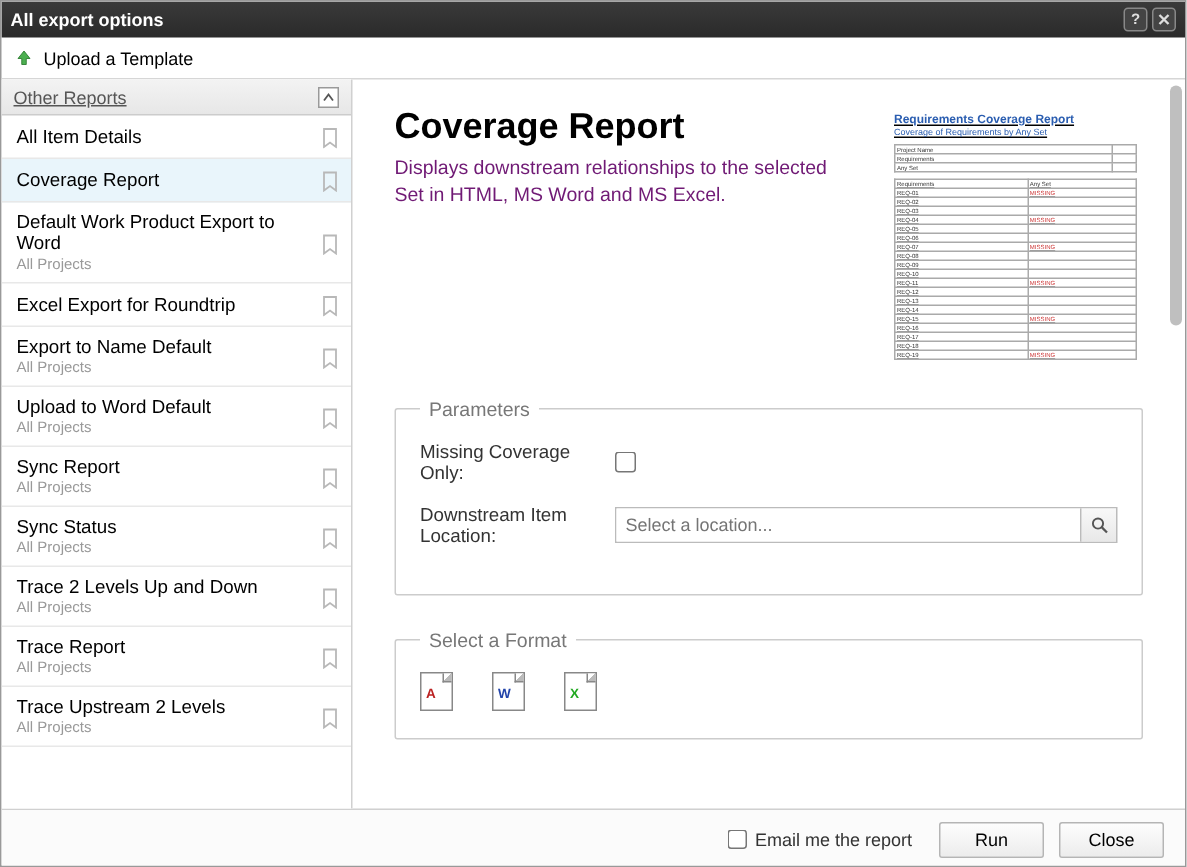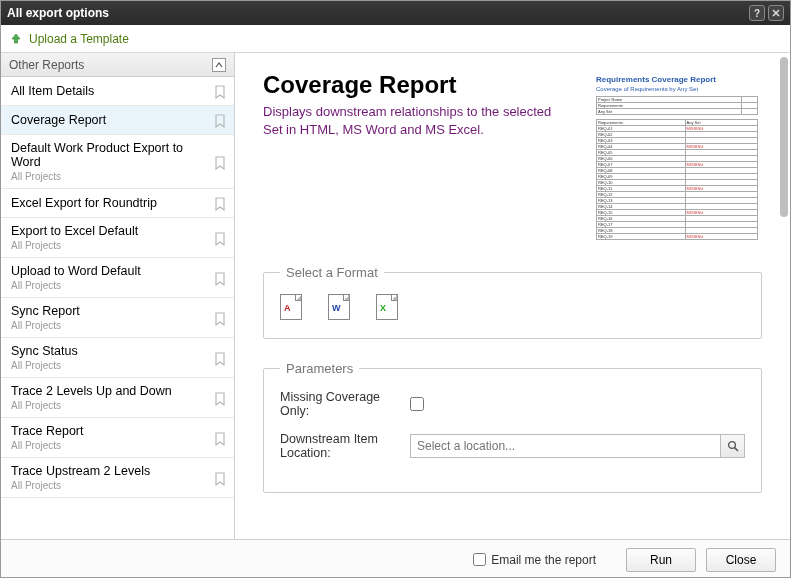--- a/index.html
+++ b/index.html
@@ -4,45 +4,45 @@
 <style>
   * { box-sizing: border-box; margin: 0; padding: 0; font-family: Arial, Helvetica, sans-serif; }
   body { width: 791px; height: 578px; background: #ffffff; overflow: hidden; border: 1px solid #999; }
   
   .titlebar { background: linear-gradient(#3a3a3a, #2a2a2a); color: #fff; height: 24px; display: flex; align-items: center; padding: 0 6px; font-size: 12px; font-weight: bold; }
   .titlebar .spacer { flex: 1; }
   .titlebar .winbtn { width: 16px; height: 16px; margin-left: 3px; border: 1px solid #888; border-radius: 3px; background: #444; color: #ddd; display: inline-flex; align-items: center; justify-content: center; font-size: 10px; cursor: pointer; }
   
   .upload-row { height: 28px; display: flex; align-items: center; padding: 0 8px; font-size: 12px; border-bottom: 1px solid #d6d6d6; }
   .upload-row .up-icon { width: 14px; height: 14px; margin-right: 6px; display: inline-flex; }
-  .upload-row a { color: #4d7c0f; text-decoration: none; }
+  .upload-row a { color: #000000; text-decoration: none; }
   
   .main { display: flex; height: 486px; }
   
   .sidebar { width: 234px; border-right: 1px solid #d0d0d0; background: #fff; overflow: hidden; }
-  .section-head { background: linear-gradient(#f3f3f3,#e7e7e7); height: 24px; display:flex; align-items:center; padding:0 8px; font-size:12px; color:#555; border-bottom:1px solid #ccc; }
+  .section-head { background: linear-gradient(#f3f3f3,#e7e7e7); height: 24px; display:flex; align-items:center; padding:0 8px; font-size:12px; color:#555; border-bottom:1px solid #ccc;text-decoration:underline; }
   .section-head .spacer { flex:1; }
   .section-head .collapse { width:14px; height:14px; border:1px solid #999; background:#fff; display:inline-flex; align-items:center; justify-content:center; font-size:9px; cursor:pointer; }
   
   .report-item { padding: 6px 8px 6px 10px; border-bottom:1px solid #e8e8e8; font-size:12.5px; display:flex; align-items:center; cursor:pointer; }
   .report-item .text-block { flex:1; }
   .report-item .sub { color:#999; font-size:10px; margin-top:2px; }
   .report-item .bookmark { width:12px; height:14px; margin-left:4px; margin-top:2px; flex-shrink:0; }
   .report-item.selected { background:#e9f5fb; }
   
   .content-wrap { flex:1; position:relative; overflow:hidden; }
   .content { padding: 18px 28px 0 28px; height:100%; overflow-y:auto; }
   .scrollbar { position:absolute; right:2px; top:0; width:8px; height:100%; background:transparent; }
   .scrollbar .thumb { width:8px; height:160px; background:#bfbfbf; border-radius:4px; margin-top:4px; }
   
   .header-row { display:flex; gap:20px; margin-bottom:24px; }
   .header-text { flex:1; }
   .header-text h1 { font-size:24px; font-weight:bold; margin-bottom:4px; }
   .header-text p { font-size:13px; color:#701a75; line-height:1.35; }
-  .preview-img { width:170px; height:170px; border:0; background:#fff; padding:4px; font-size:5px; overflow:hidden; }
+  .preview-img { width:170px; height:170px; border:0; background:#fff; padding:4px; font-size:5px; overflow:hidden;text-decoration:underline; }
   .preview-img .pv-title { color:#2a5db0; font-size:8px; font-weight:bold; margin-bottom:2px;}
   .preview-img .pv-sub { color:#2a5db0; font-size:6px; margin-bottom:4px;}
   .preview-img table { border-collapse:collapse; width:100%; }
   .preview-img td { border:1px solid #aaa; height:5px; font-size:4px; color:#333; padding:0 1px; overflow:hidden; white-space:nowrap;}
   .preview-img td.red { color:#c33; }
   
   fieldset { border:1px solid #ccc; border-radius:2px; padding:14px 16px 18px 16px; margin-bottom:22px; }
   fieldset legend { color:#777; font-size:13px; padding:0 6px; }
   
   .formats { display:flex; gap:26px; }
@@ -53,21 +53,21 @@
   .badge.pdf{ color:#b22; } .badge.word{ color:#24a; } .badge.xls{ color:#2a2; }
   
   .param-row { display:flex; align-items:center; margin-bottom:14px; font-size:12.5px; }
   .param-row .lbl { width:130px; color:#333; }
   .param-row input[type=checkbox]{ width:14px; height:14px; }
   .loc-input-wrap { flex:1; display:flex; border:1px solid #bbb; height:24px; }
   .loc-input-wrap input { flex:1; border:none; padding:0 6px; font-size:12px; color:#999; outline:none; }
   .loc-input-wrap .search-btn { width:24px; border-left:1px solid #bbb; background:linear-gradient(#f8f8f8,#e8e8e8); display:flex; align-items:center; justify-content:center; cursor:pointer; }
   
   .footer { height:40px; border-top:1px solid #d0d0d0; background:#fbfbfb; display:flex; align-items:center; justify-content:flex-end; padding:0 14px; gap:10px; font-size:12px;}
-  .footer label { display:flex; align-items:center; gap:5px; margin-right:20px; color:#333;}
+  .footer label { display:flex; align-items:center; gap:5px; margin-right:8px; color:#333;}
   .footer button { width:70px; height:24px; font-size:12px; background:linear-gradient(#fdfdfd,#ececec); border:1px solid #b5b5b5; border-radius:2px; cursor:pointer; }
   
   svg { display:block; }
 </style>
 </head>
 <body>
 
 <div class="titlebar">
   <span>All export options</span>
   <span class="spacer"></span>
@@ -137,21 +137,21 @@
             <div>Excel Export for Roundtrip</div>
           </div>
           <div class="bookmark">
             <svg width="12" height="14" viewBox="0 0 12 14">
               <path d="M2 1 H10 V13 L6 10 L2 13 Z" fill="none" stroke="#b8b8b8" stroke-width="1.2"></path>
             </svg>
           </div>
         </div>
         <div class="report-item">
           <div class="text-block">
-            <div>Export to Excel Default</div>
+            <div>Export to Name Default</div>
             <div class="sub">All Projects</div>
           </div>
           <div class="bookmark">
             <svg width="12" height="14" viewBox="0 0 12 14">
               <path d="M2 1 H10 V13 L6 10 L2 13 Z" fill="none" stroke="#b8b8b8" stroke-width="1.2"></path>
             </svg>
           </div>
         </div>
         <div class="report-item">
           <div class="text-block">
@@ -328,44 +328,20 @@
                   <td></td>
                 </tr>
             <tr>
                   <td>REQ-19</td>
                   <td class="red">MISSING</td>
                 </tr>
           </tbody>
             </table>
         </div>
       </div>
-
-      <fieldset>
-        <legend>Select a Format</legend>
-        <div class="formats">
-          <div class="fmt-icon">
-            <div class="page">
-                <div class="fold"></div>
-                <span class="badge pdf">A</span>
-              </div>
-          </div>
-          <div class="fmt-icon">
-            <div class="page">
-                <div class="fold"></div>
-                <span class="badge word">W</span>
-              </div>
-          </div>
-          <div class="fmt-icon">
-            <div class="page">
-                <div class="fold"></div>
-                <span class="badge xls">X</span>
-              </div>
-          </div>
-        </div>
-      </fieldset>
 
       <fieldset>
         <legend>Parameters</legend>
         <div class="param-row">
           <span class="lbl">Missing Coverage Only:</span>
           <input type="checkbox" style="">
         </div>
         <div class="param-row">
           <span class="lbl">Downstream Item Location:</span>
           <div class="loc-input-wrap">
@@ -373,20 +349,44 @@
             <div class="search-btn">
               <svg width="12" height="12" viewBox="0 0 12 12">
                 <circle cx="5" cy="5" r="3.4" fill="none" stroke="#555" stroke-width="1.3"></circle>
                 <line x1="7.6" y1="7.6" x2="11" y2="11" stroke="#555" stroke-width="1.5"></line>
               </svg>
             </div>
           </div>
         </div>
       </fieldset>
 
+      <fieldset>
+        <legend>Select a Format</legend>
+        <div class="formats">
+          <div class="fmt-icon">
+            <div class="page">
+                <div class="fold"></div>
+                <span class="badge pdf">A</span>
+              </div>
+          </div>
+          <div class="fmt-icon">
+            <div class="page">
+                <div class="fold"></div>
+                <span class="badge word">W</span>
+              </div>
+          </div>
+          <div class="fmt-icon">
+            <div class="page">
+                <div class="fold"></div>
+                <span class="badge xls">X</span>
+              </div>
+          </div>
+        </div>
+      </fieldset>
+
       <div style="color:#888; font-size:13px; padding-left:6px;">
         <span style="visibility:hidden;">Report Details</span>
       </div>
     </div>
     <div class="scrollbar">
       <div class="thumb"></div>
     </div>
   </div>
 </div>
 

